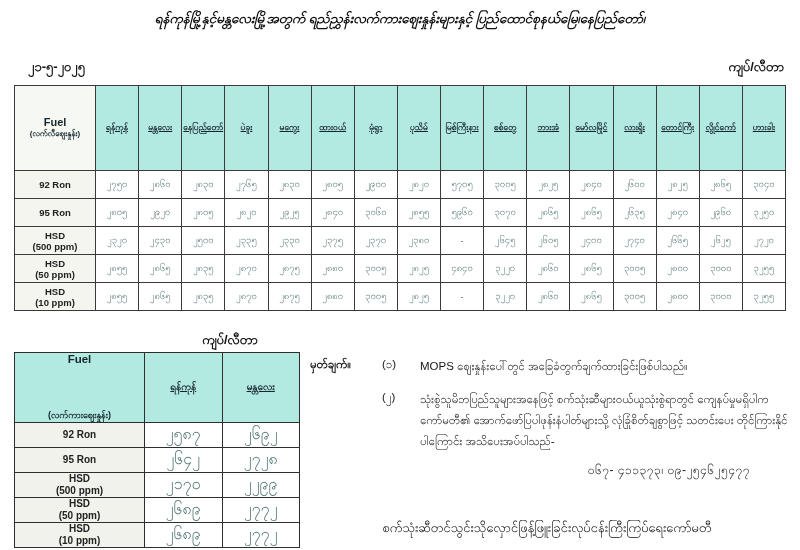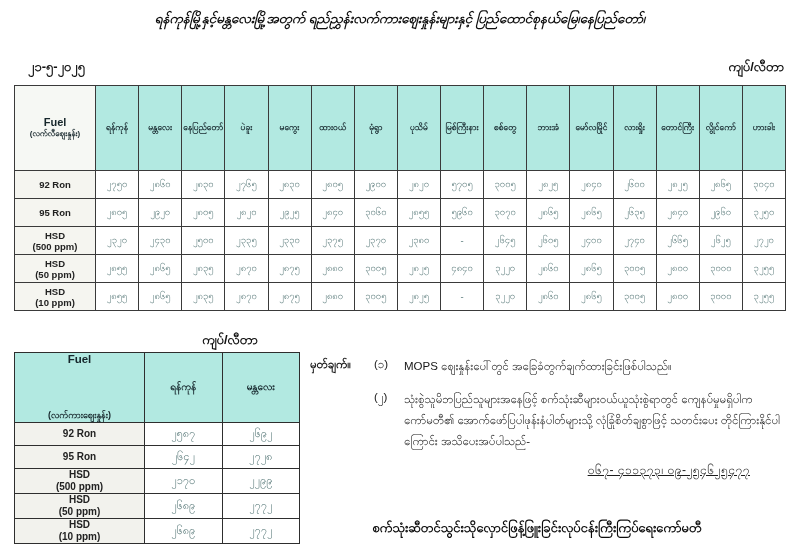--- a/index.html
+++ b/index.html
@@ -19,46 +19,46 @@
 
   
   .big-table-wrap { position:absolute; left:14px; top:85px; width:772px; height:225px; }
   table { border-collapse:collapse; table-layout:fixed; width:100%; background:#ffffff; }
   th, td { border:1px solid #3a3a3a; overflow:hidden; text-align:center; vertical-align:middle; }
   .big-table-wrap th.fuel-head { width:81px; background:#f6f8f4; }
   .big-table-wrap thead tr { height:85px; }
   .big-table-wrap tbody tr { height:28px; }
   th.fuel-head .fuel-main { font-size:11px; font-weight:bold; color:#16262b; }
   th.fuel-head .fuel-sub { font-size:8px; font-weight:bold; color:#16262b; white-space:nowrap; }
-  th.city { background:#b2e9e1; font-size:8.5px; font-weight:bold; color:#15262c; white-space:nowrap; padding:0 1px; }
+  th.city { background:#b2e9e1; font-size:8.5px; font-weight:bold; color:#15262c; white-space:nowrap; padding:0 1px;text-decoration:underline; }
   th.rowlabel { background:#f5f5f0; font-size:9.5px; font-weight:bold; color:#222; line-height:11px; }
   td.price { font-size:9.5px; color:#577878; background:#ffffff; white-space:nowrap; }
 
   
   .unit-mid { position:absolute; left:160px; top:331px; width:140px; text-align:center; font-size:13px; font-weight:bold; }
   .small-table-wrap { position:absolute; left:14px; top:352px; width:286px; }
   .small-table-wrap th, .small-table-wrap td { border:1px solid #2e2e2e; }
   .small-table-wrap thead tr { height:58px; }
   .small-table-wrap tbody tr { height:23px; }
   .small-table-wrap th.fuel-head { width:130px; background:#b2e9e1; }
   .small-table-wrap th.fuel-head .fuel-main { font-size:11.5px; }
   .small-table-wrap th.fuel-head .fuel-sub { font-size:9px;margin-top:44px; }
   .small-table-wrap th.city { font-size:10px; }
   .small-table-wrap th.rowlabel { background:#f2f2ed; font-size:10px; line-height:12px; }
-  .small-table-wrap td.price { font-size:11px;text-align:center; }
+  .small-table-wrap td.price { font-size:16px;text-align:center; }
 
   
   .notes { position:absolute; left:310px; top:356px; width:482px; font-size:11.5px; line-height:17px; color:#161616; }
-  .note-row { display:grid; grid-template-columns:60px 26px 1fr; column-gap:4px; margin-bottom:12px; }
+  .note-row { display:grid; grid-template-columns:60px 26px 1fr; column-gap:12px; margin-bottom:12px; }
   .note-heading { font-weight:bold; white-space:nowrap; }
   .note-num { text-align:left; }
   .note-text { text-align:left; line-height:21px; }
   .phones { position:absolute; left:310px; top:462px; width:440px; text-align:right; font-size:12px; color:#1a1a1a; }
-  .phone-line { margin-bottom:13px; letter-spacing:0.5px;text-decoration:underline; }
-  .footer-line { position:absolute; left:296px; top:519px; width:482px; text-align:center; font-size:13px; font-weight:bold; color:#0b0b0b; }
+  .phone-line { margin-bottom:13px; letter-spacing:0.5px; }
+  .footer-line { position:absolute; left:306px; top:519px; width:482px; text-align:center; font-size:13px; font-weight:normal; color:#0b0b0b; }
 </style>
 </head>
 <body>
 
 <div class="title-block">
   <div class="title-line">ရန်ကုန်မြို့နှင့်မန္တလေးမြို့အတွက် ရည်ညွှန်းလက်ကားဈေးနှုန်းများနှင့် ပြည်ထောင်စုနယ်မြေ၊နေပြည်တော်၊</div>
 </div>
 
 <div class="meta-row">
   <span class="date">၂၁-၅-၂၀၂၅</span>

